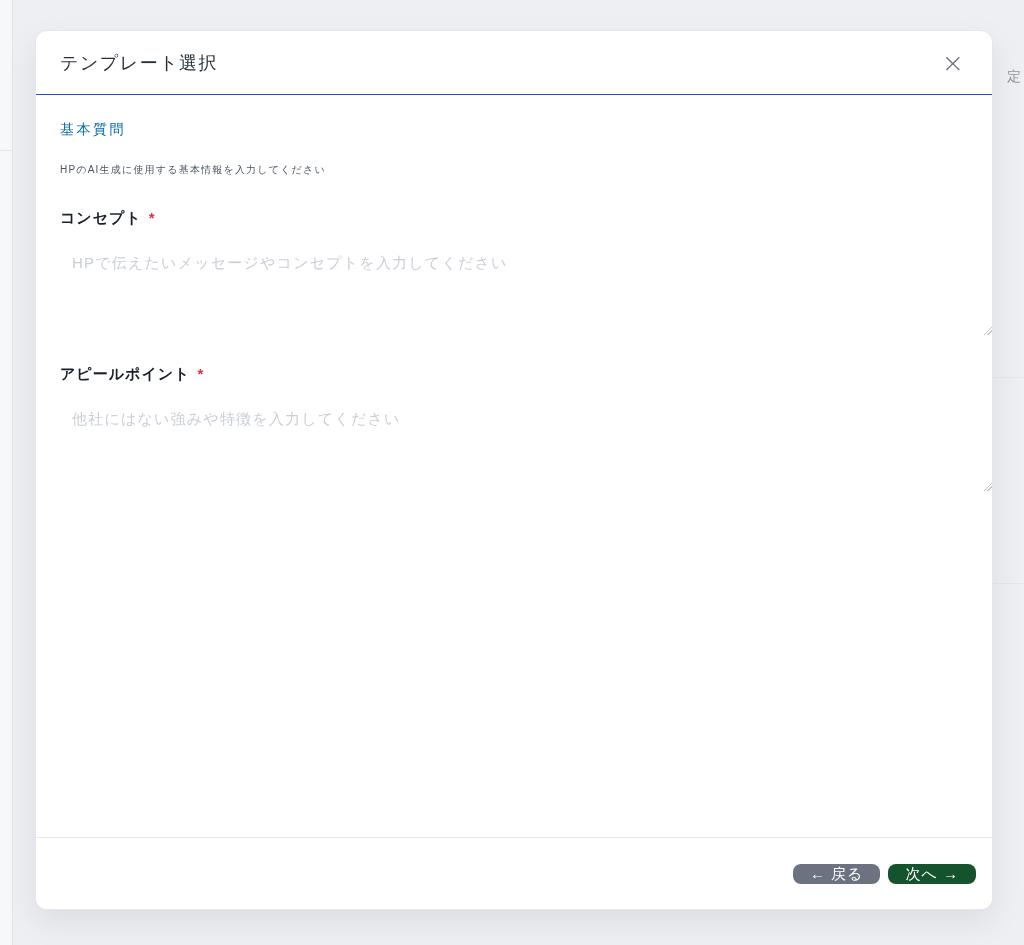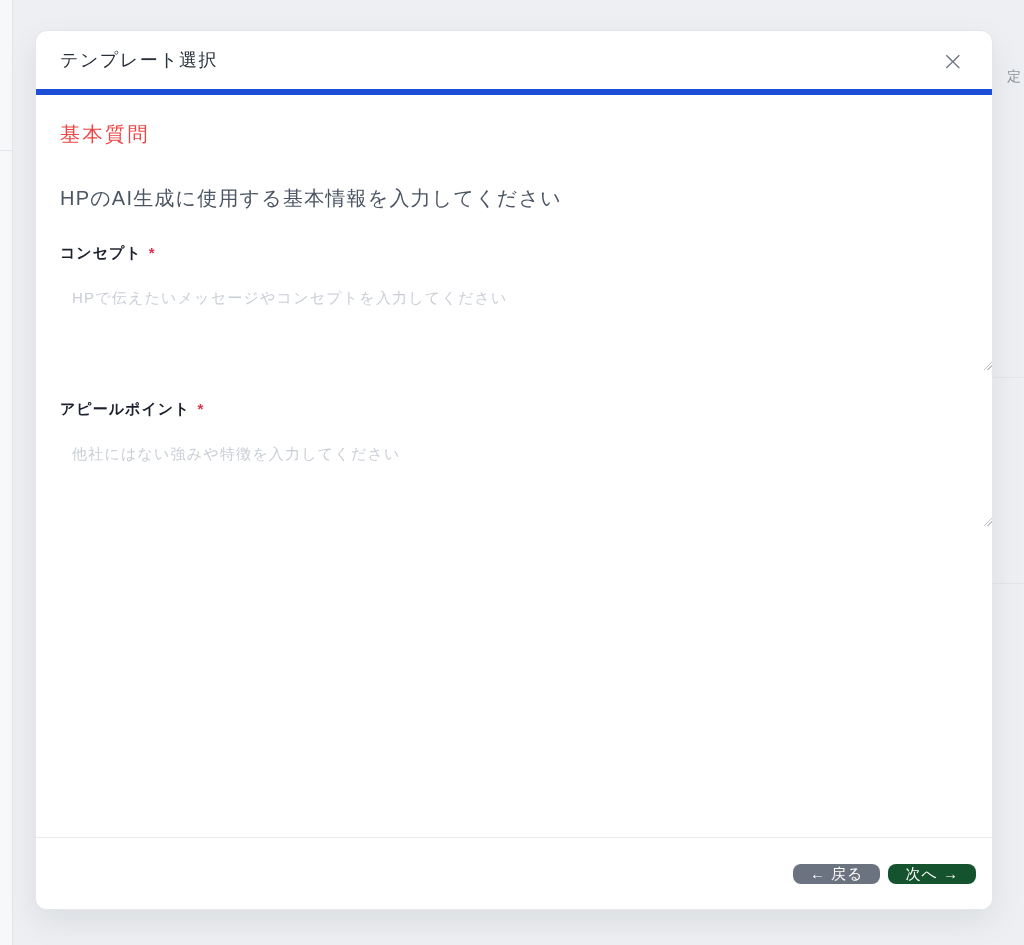--- a/index.html
+++ b/index.html
@@ -40,43 +40,43 @@
     border-radius: 12px;
     box-shadow: 0 12px 32px rgba(15, 23, 42, 0.08);
     display: flex; flex-direction: column;
     overflow: hidden;
   }
 
   .modal-header {
     flex: 0 0 64px;
     display: flex; align-items: center; justify-content: space-between;
     padding: 0 20px 0 24px;
-    border-bottom: 6px solid #1d4ed8;
+    border-bottom: 1px solid #1d4ed8;
   }
   .modal-title {
     font-size: 18px; color: #27303a; letter-spacing: 1.5px;
   }
   .close-btn {
     background: none; border: none; cursor: pointer;
     font-size: 27px; line-height: 1; color: #6b7280;
     font-weight: 300; padding: 4px 8px;
     font-family: "DejaVu Sans", sans-serif;
   }
 
   .modal-body {
     flex: 1 1 auto;
     padding: 26px 24px 10px 24px;
     overflow: hidden;
   }
   .section-heading {
-    font-size: 20px; color: #ef4444; letter-spacing: 2.5px;
-    margin-bottom: 37px; font-weight: 400;
+    font-size: 14px; color: #0369a1; letter-spacing: 2.5px;
+    margin-bottom: 24px; font-weight: 400;
   }
   .section-desc {
-    font-size: 20px; color: #4b5563; letter-spacing: 1.2px;
+    font-size: 10px; color: #4b5563; letter-spacing: 1.2px;
     margin-bottom: 32px;
   }
 
   .field-group { margin-bottom: 28px; }
   .field-label {
     font-size: 15px; font-weight: 700; color: #1a202c;
     letter-spacing: 1px; margin-bottom: 15px;
   }
   .required-mark { color: #e0314b; font-weight: 700; margin-left: 7px; }
 

